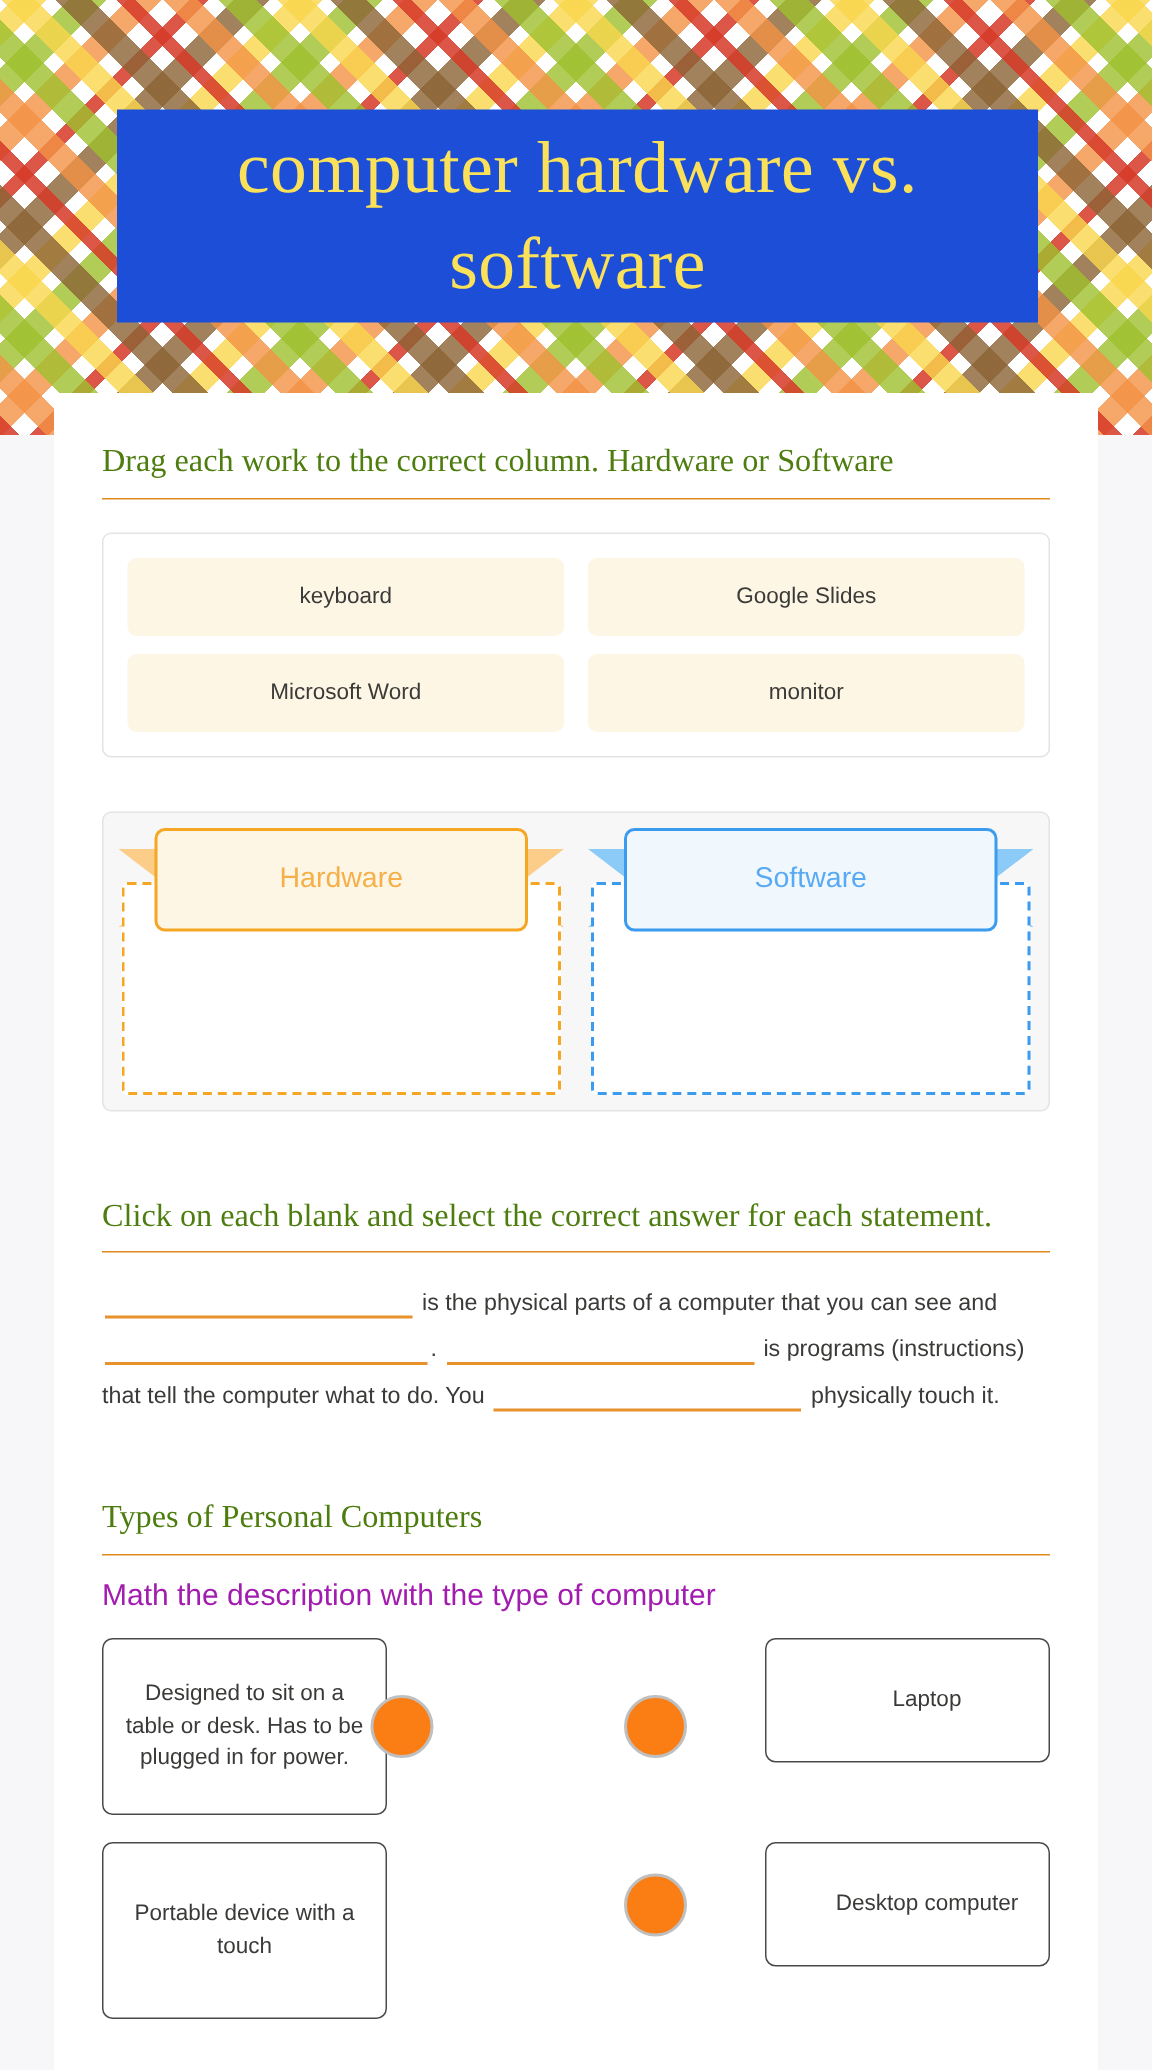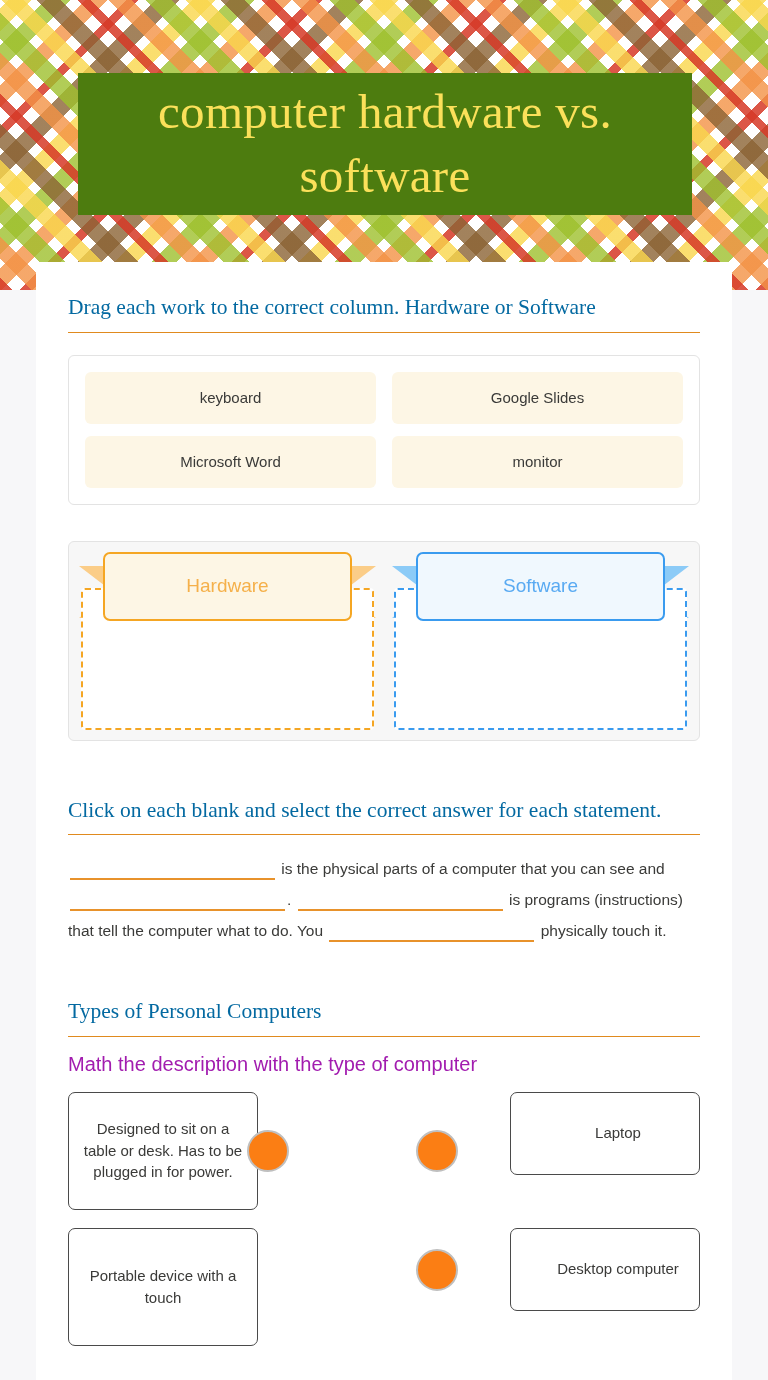--- a/index.html
+++ b/index.html
@@ -36,42 +36,42 @@
         rgba(158,192,45,0.80) 48px, rgba(158,192,45,0.80) 66px,
         rgba(255,255,255,0) 66px, rgba(255,255,255,0) 76px,
         rgba(249,214,75,0.80) 76px, rgba(249,214,75,0.80) 92px,
         rgba(255,255,255,0) 92px, rgba(255,255,255,0) 101px,
         rgba(139,99,52,0.80) 101px, rgba(139,99,52,0.80) 118px,
         rgba(255,255,255,0) 118px, rgba(255,255,255,0) 130px);
   }
 
   #title-card {
     position:absolute; left:78px; top:73px; width:614px; height:142px;
-    background:#4d7c0f;
+    background:#1d4ed8;
     display:flex; align-items:center; justify-content:flex-start;
     text-align:center;
   }
   #title-card .title-text {
     font-family:"Liberation Serif", serif;
     font-size:49px; line-height:1.30; color:#fbe05a;
     font-weight:400; letter-spacing:0.3px;
     padding:0 18px;
   }
 
   
   #sheet {
     position:absolute; left:36px; top:262px; width:696px; height:1118px;
     background:#ffffff;
     padding:0 32px;
   }
 
   
   .sec-head {
     font-family:"Liberation Serif", serif;
-    color:#0369a1; font-size:21.5px; line-height:1.28;
+    color:#4d7c0f; font-size:21.5px; line-height:1.28;
     padding-top:32px; padding-bottom:10px;
     border-bottom:1.5px solid #e08a1e;
     font-weight:400;
   }
 
   
   #word-bank {
     margin-top:22px;
     border:1px solid #e3e3e3; border-radius:6px;
     background:#fff; padding:16px;

